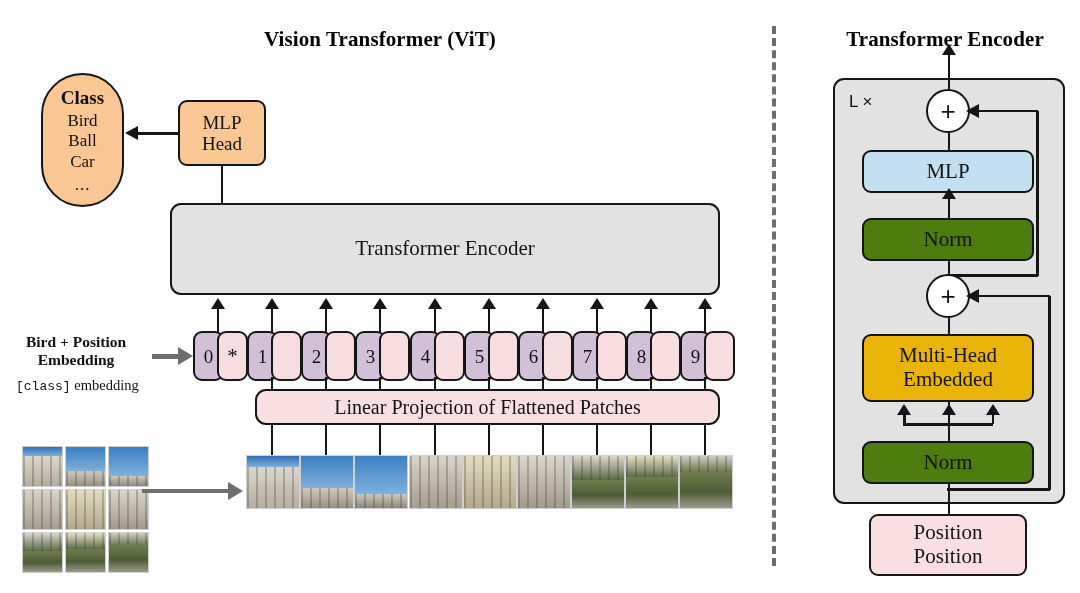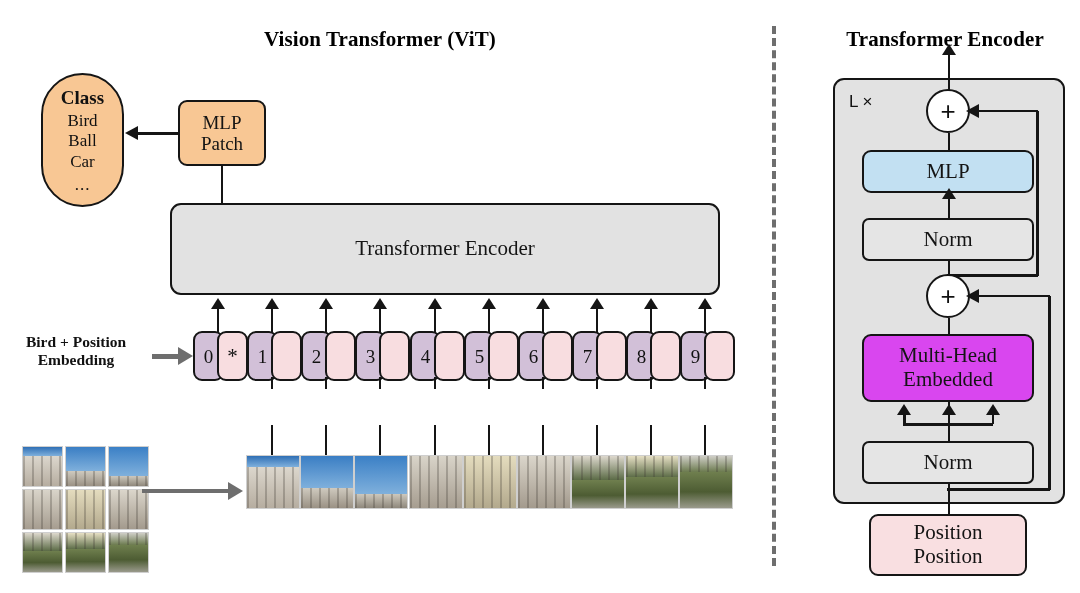--- a/index.html
+++ b/index.html
@@ -24,22 +24,22 @@
     font-family:"Liberation Serif","DejaVu Serif",serif;
     color:#141414;
   }
   .rad8{border-radius:9px;}
   .rad10{border-radius:11px;}
 
   .c-orange{background:#f8c794;}
   .c-gray{background:#e2e2e2;}
   .c-pink{background:#f9dfe1;}
   .c-blue{background:#c2e0f2;}
-  .c-yellow{background:#e5e5e5;border-radius:7px;}
-  .c-green{background:#d946ef;}
+  .c-yellow{background:#4d7c0f;}
+  .c-green{background:#eab308;}
   .c-panel{background:#e2e2e2;}
 
   
   .classpill{
     border:2.4px solid #151515;border-radius:60px;background:#f8c794;
     display:flex;flex-direction:column;align-items:center;justify-content:center;
     font-size:17px;line-height:1.22;padding-top:2px;
   }
   .classpill .hd{font-weight:bold;font-size:19px;margin-bottom:1px;}
   .classpill .dots{letter-spacing:1px;font-size:17px;margin-top:2px;}
@@ -108,39 +108,45 @@
     <div>Ball</div>
     <div>Car</div>
     <div class="dots">...</div>
   </div>
 
   <div class="abs hline" style="left:138px;top:132px;width:40px;"></div>
   <div class="abs arrow-left" style="left:125px;top:126px;"></div>
 
   <div class="abs box rad8 c-orange" style="left:178px;top:100px;width:88px;height:66px;flex-direction:column;font-size:19px;">
     <div>MLP</div>
-    <div>Patch</div>
+    <div>Head</div>
   </div>
 
   <div class="abs vline" style="left:220.5px;top:166px;height:37px;"></div>
 
   <div class="abs box rad10 c-gray" style="left:170px;top:203px;width:550px;height:92px;font-size:21px;">
     <span>Transformer Encoder</span>
   </div>
 
+  <div class="abs box rad10 c-pink" style="left:255px;top:389px;width:465px;height:36px;font-size:20px;">
+    <span>Linear Projection of Flattened Patches</span>
+  </div>
 
   <div class="abs lbl-bold" style="left:6px;top:333px;width:140px;">
     <div>Bird + Position</div>
     <div>Embedding</div>
   </div>
 
   <div class="abs hline" style="left:152px;top:354px;width:28px;background:#6e6e6e;height:5px;"></div>
   <div class="abs arrow-left-gray" style="left:178px;top:347px;"></div>
 
   <div class="abs lbl-note" style="left:16px;top:376px;width:170px;">
+    <div>
+      <span class="mono">[class]</span><span> embedding</span>
+    </div>
   </div>
 
   <div id="tokens-layer">
       <div class="tok" style="left:193px;top:331px;width:27px;height:46px;background:#d2c0d8;">0</div>
       <div class="tok" style="left: 217px; top: 331px; width: 27px; height: 46px; background: rgb(248, 221, 224); font-size: 21px;">*</div>
       <div class="abs vline" style="left:216.7px;top:309px;height:23px;"></div>
       <div class="tok" style="left:247px;top:331px;width:27px;height:46px;background:#d2c0d8;">1</div>
       <div class="tok" style="left:271px;top:331px;width:27px;height:46px;background:#f8dde0;"></div>
       <div class="abs vline" style="left:270.7px;top:309px;height:23px;"></div>
       <div class="abs vline" style="left:270.7px;top:377px;height:12px;"></div>

